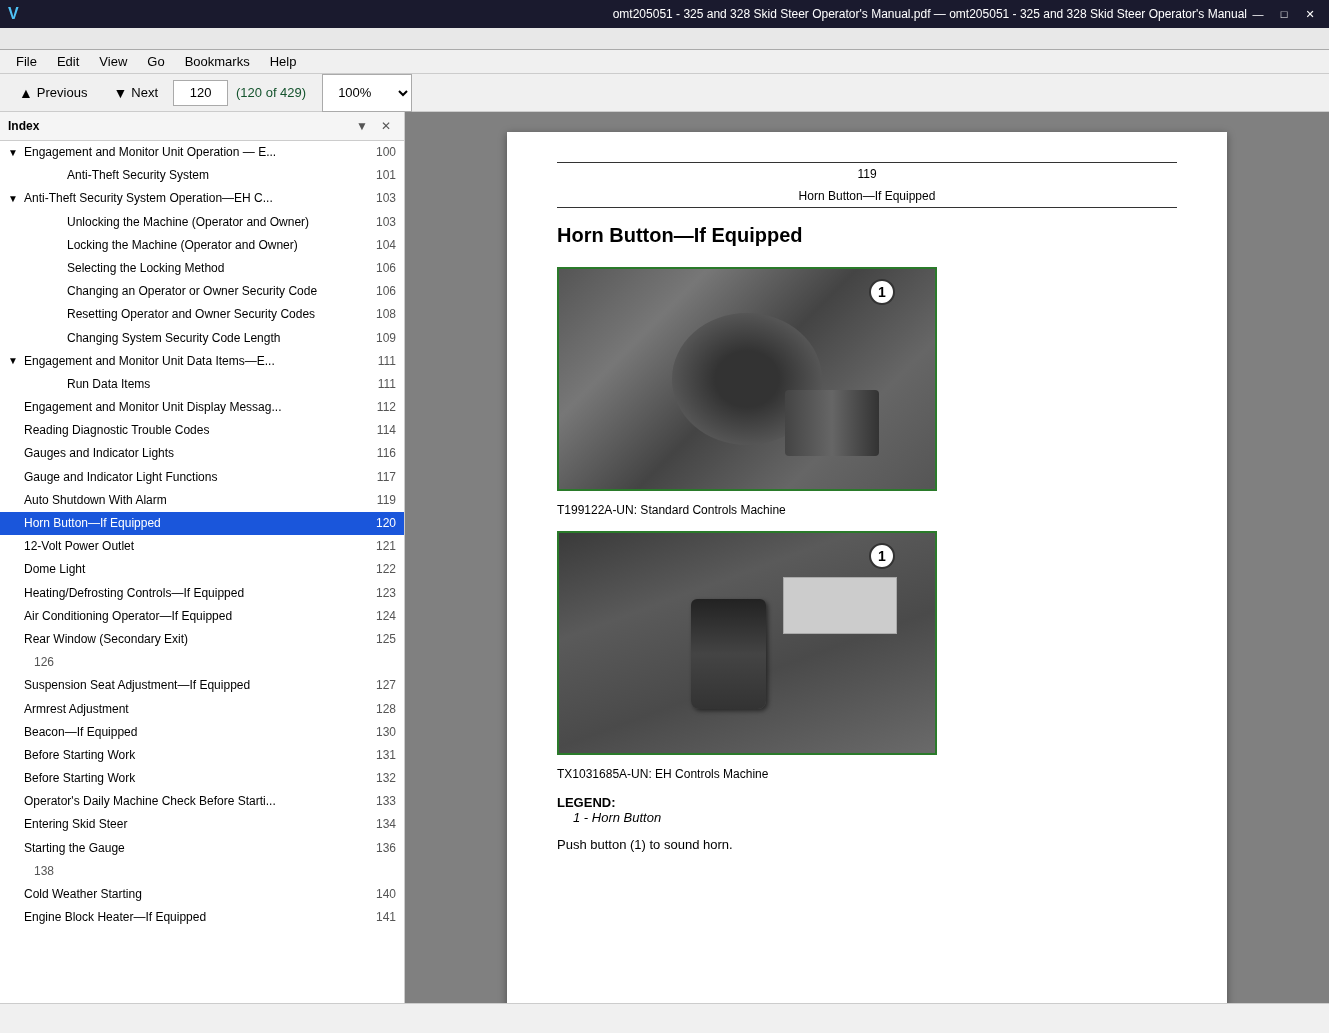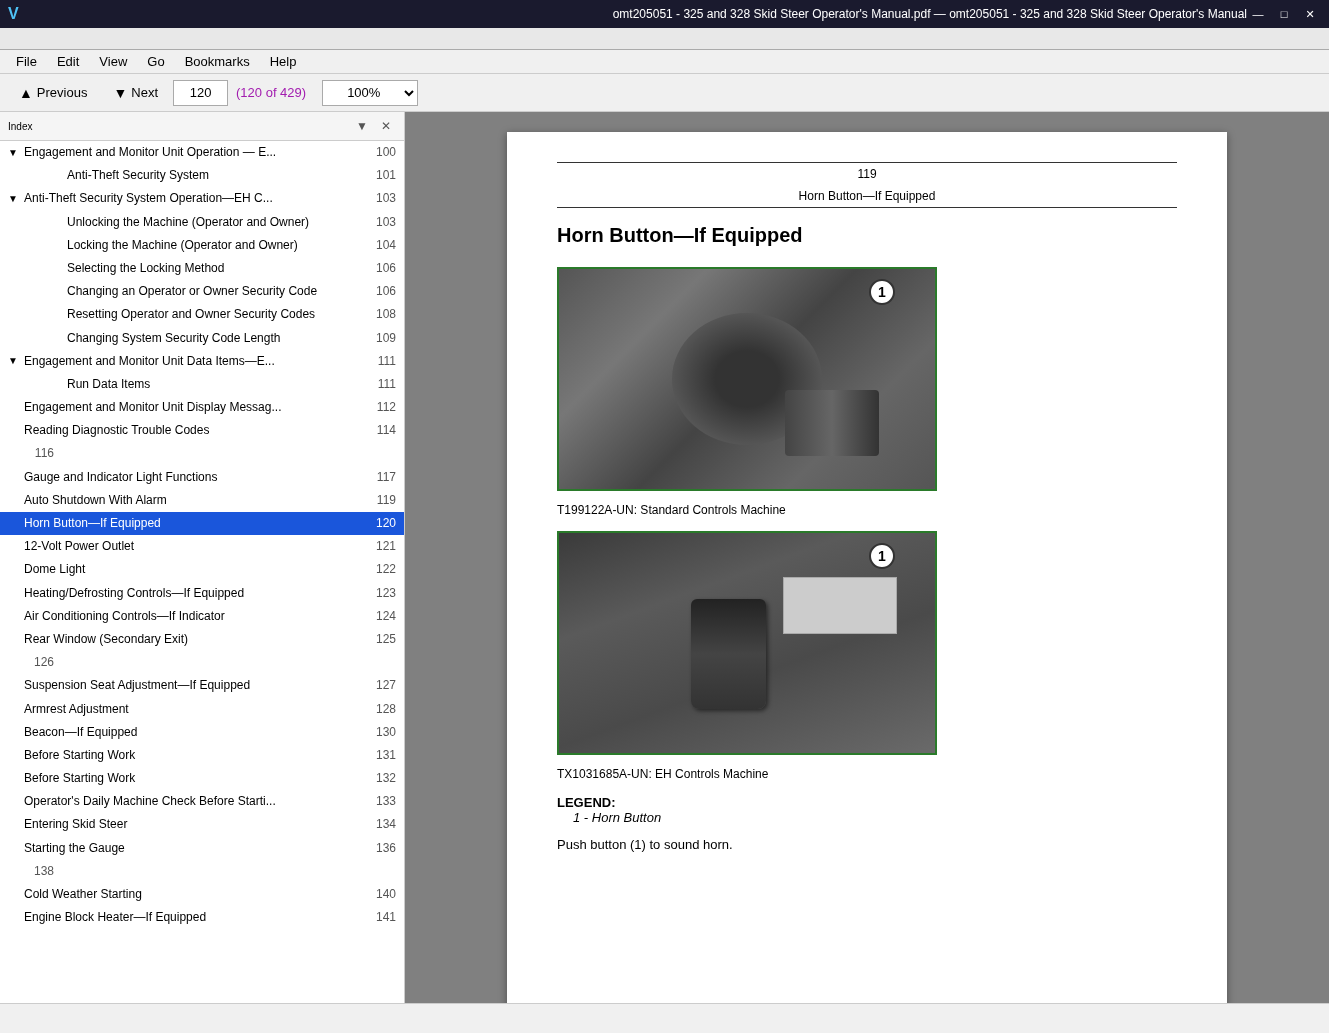--- a/index.html
+++ b/index.html
@@ -69,28 +69,28 @@
     .page-input {
       width: 55px;
       height: 26px;
       border: 1px solid #aaa;
       text-align: center;
       font-size: 13px;
       padding: 2px;
     }
     .page-count {
       font-size: 13px;
-      color: #a21caf;
+      color: #14532d;
       margin-left: 4px;
     }
     .zoom-select {
-      height: 26px;
+      height: 38px;
       border: 1px solid #aaa;
       font-size: 13px;
-      padding: 0 20px;
+      padding: 0 11px;
       margin-left: 12px;
       min-width: 90px;
       background: white;
       cursor: pointer;
     }
 
     
     .main-area {
       display: flex;
       height: calc(1033px - 28px - 22px - 24px - 38px - 30px);
@@ -107,21 +107,21 @@
       overflow: hidden;
     }
     .sidebar-header {
       display: flex;
       align-items: center;
       justify-content: space-between;
       padding: 4px 8px;
       border-bottom: 1px solid #ccc;
       background: #f5f5f5;
     }
-    .sidebar-title { font-size: 10px; font-weight: normal; }
+    .sidebar-title { font-size: 12px; font-weight: bold; }
     .sidebar-controls { display: flex; gap: 4px; }
     .sidebar-btn { width: 20px; height: 20px; display: flex; align-items: center; justify-content: center; cursor: pointer; font-size: 12px; color: #555; }
     
     .sidebar-list { overflow-y: auto; flex: 1; }
     .sidebar-item {
       display: flex;
       align-items: center;
       padding: 2px 8px 2px 8px;
       cursor: pointer;
       font-size: 12px;
@@ -395,20 +395,21 @@
           <span class="item-label">Engagement and Monitor Unit Display Messag...</span>
           <span class="item-page">112</span>
         </div>
         <div class="sidebar-item">
           <span class="expand-icon"></span>
           <span class="item-label">Reading Diagnostic Trouble Codes</span>
           <span class="item-page">114</span>
         </div>
         <div class="sidebar-item">
           <span class="expand-icon"></span>
+          <span class="item-label">Gauges and Indicator Lights</span>
           <span class="item-page">116</span>
         </div>
         <div class="sidebar-item">
           <span class="expand-icon"></span>
           <span class="item-label">Gauge and Indicator Light Functions</span>
           <span class="item-page">117</span>
         </div>
         <div class="sidebar-item">
           <span class="expand-icon"></span>
           <span class="item-label">Auto Shutdown With Alarm</span>
@@ -429,21 +430,21 @@
           <span class="item-label">Dome Light</span>
           <span class="item-page">122</span>
         </div>
         <div class="sidebar-item">
           <span class="expand-icon"></span>
           <span class="item-label">Heating/Defrosting Controls—If Equipped</span>
           <span class="item-page">123</span>
         </div>
         <div class="sidebar-item">
           <span class="expand-icon"></span>
-          <span class="item-label">Air Conditioning Controls—If Indicator</span>
+          <span class="item-label">Air Conditioning Operator—If Equipped</span>
           <span class="item-page">124</span>
         </div>
         <div class="sidebar-item">
           <span class="expand-icon"></span>
           <span class="item-label">Rear Window (Secondary Exit)</span>
           <span class="item-page">125</span>
         </div>
         <div class="sidebar-item">
           <span class="expand-icon"></span>
           <span class="item-page">126</span>

